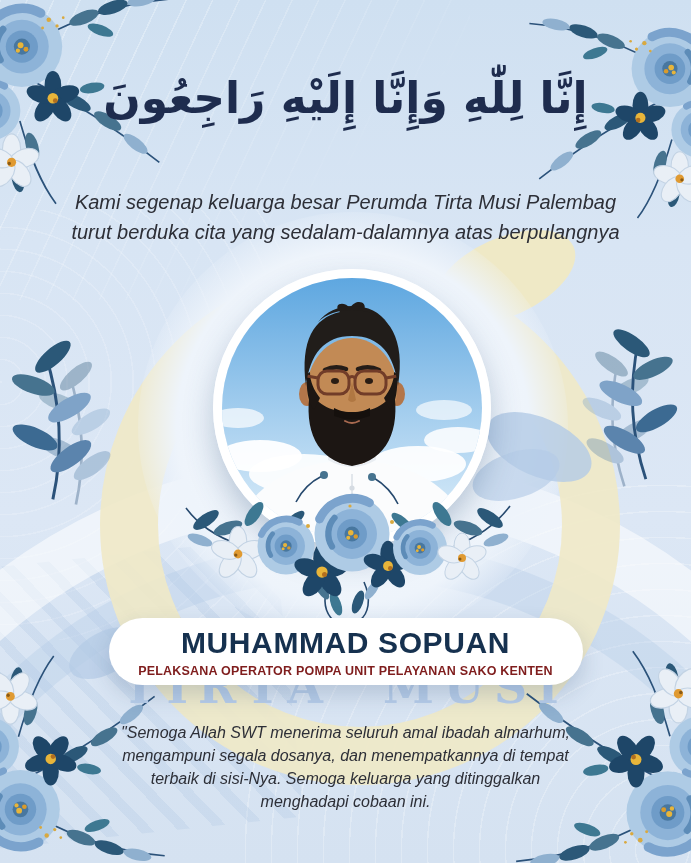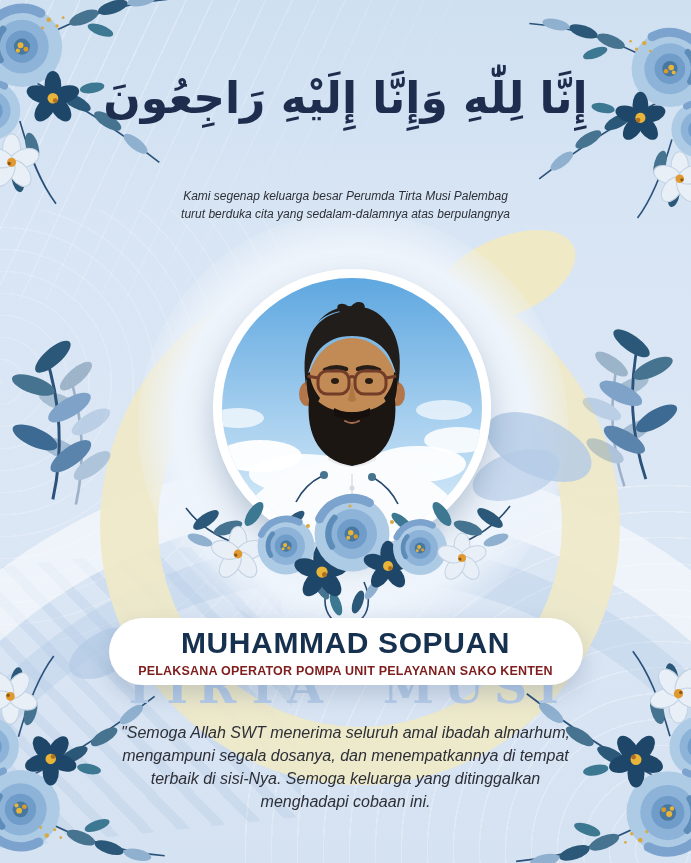--- a/index.html
+++ b/index.html
@@ -45,21 +45,21 @@
   .fl-tr{right:-30px;top:-24px;width:226px;height:268px;transform:scaleX(-1);}
   .fl-bl{left:-32px;bottom:-30px;width:232px;height:252px;transform:scaleY(-1);}
   .fl-br{right:-32px;bottom:-34px;width:244px;height:258px;transform:scale(-1,-1);}
   .sprig-l{left:-16px;top:296px;width:140px;height:232px;transform:rotate(-6deg);}
   .sprig-r{right:-12px;top:284px;width:134px;height:224px;transform:scaleX(-1);}
   
   .arabic{position:absolute;top:58px;left:0;right:0;z-index:4;text-align:center;
     font-family:"DejaVu Sans",sans-serif;font-weight:bold;font-size:44px;line-height:1.8;
     color:#1e2c4e;direction:rtl;}
   .intro{position:absolute;top:187px;left:0;right:0;z-index:4;text-align:center;
-    font-style:italic;font-weight:500;font-size:12px;line-height:1.5;color:#2d2f37;}
+    font-style:italic;font-weight:500;font-size:20px;line-height:1.5;color:#2d2f37;}
   .intro span{display:block;}
   .photo{position:absolute;left:213px;top:269px;width:260px;height:260px;z-index:5;
     border:9px solid #ffffff;border-radius:50%;overflow:hidden;
     box-shadow:0 14px 30px rgba(47,82,126,.30);}
   .photo svg{display:block;width:100%;height:100%;}
   .garland{position:absolute;left:176px;top:462px;width:344px;height:160px;z-index:6;}
   .badge{position:absolute;left:50%;top:618px;transform:translateX(-50%);width:474px;height:67px;z-index:7;
     background:#ffffff;border-radius:36px;box-shadow:0 10px 22px rgba(40,70,110,.20);
     display:flex;flex-direction:column;align-items:center;justify-content:center;}
   .badge .name{font-size:30px;font-weight:bold;letter-spacing:.6px;color:#16314f;}

